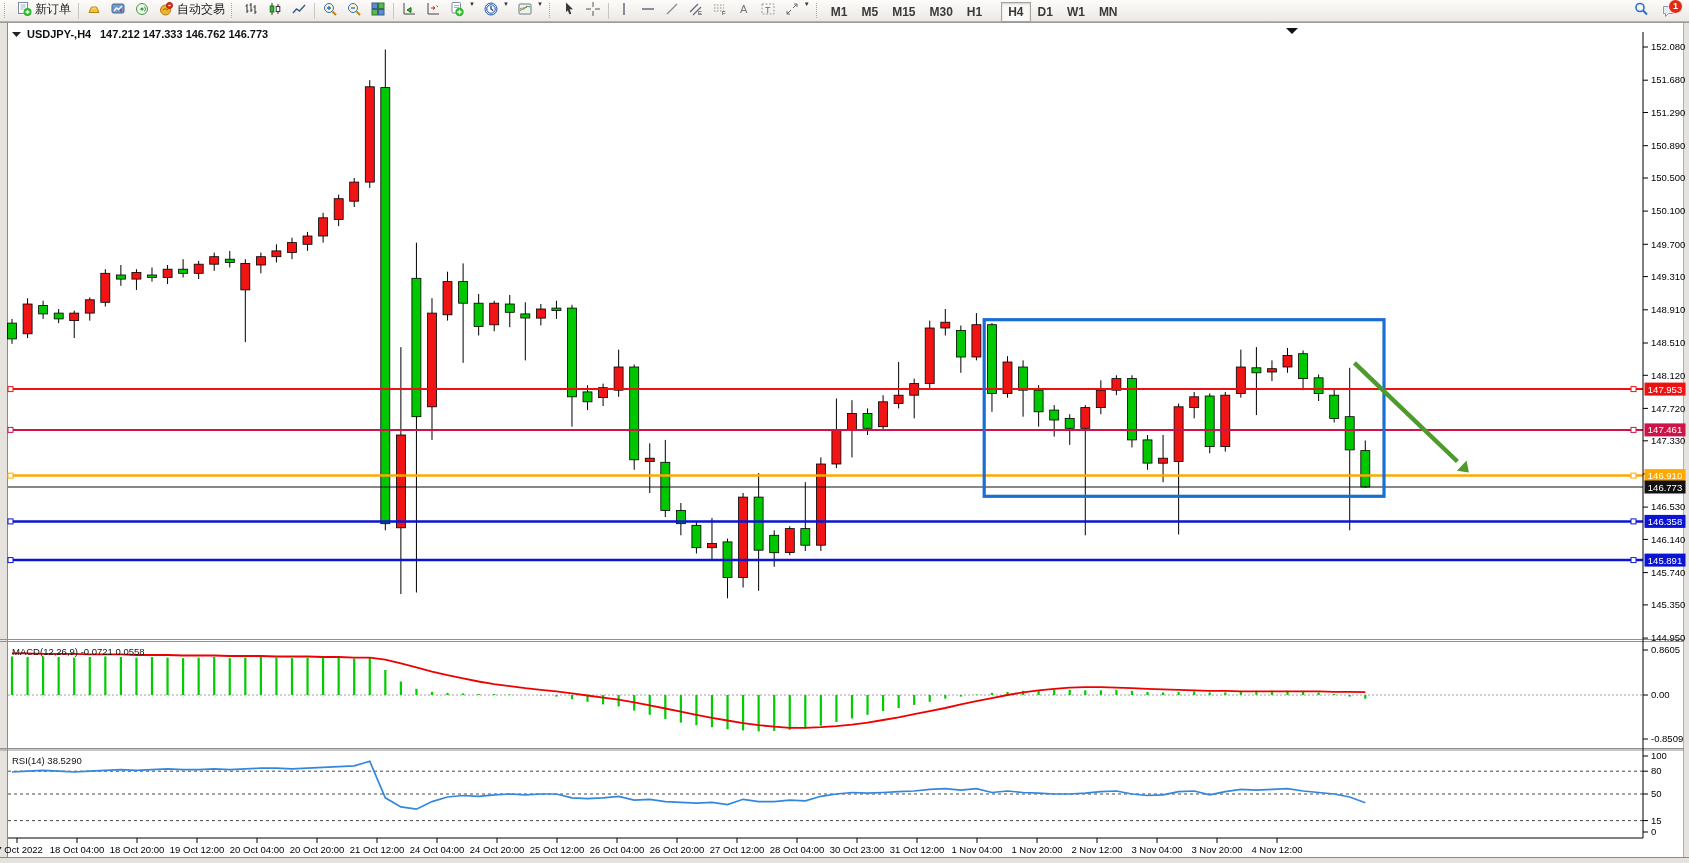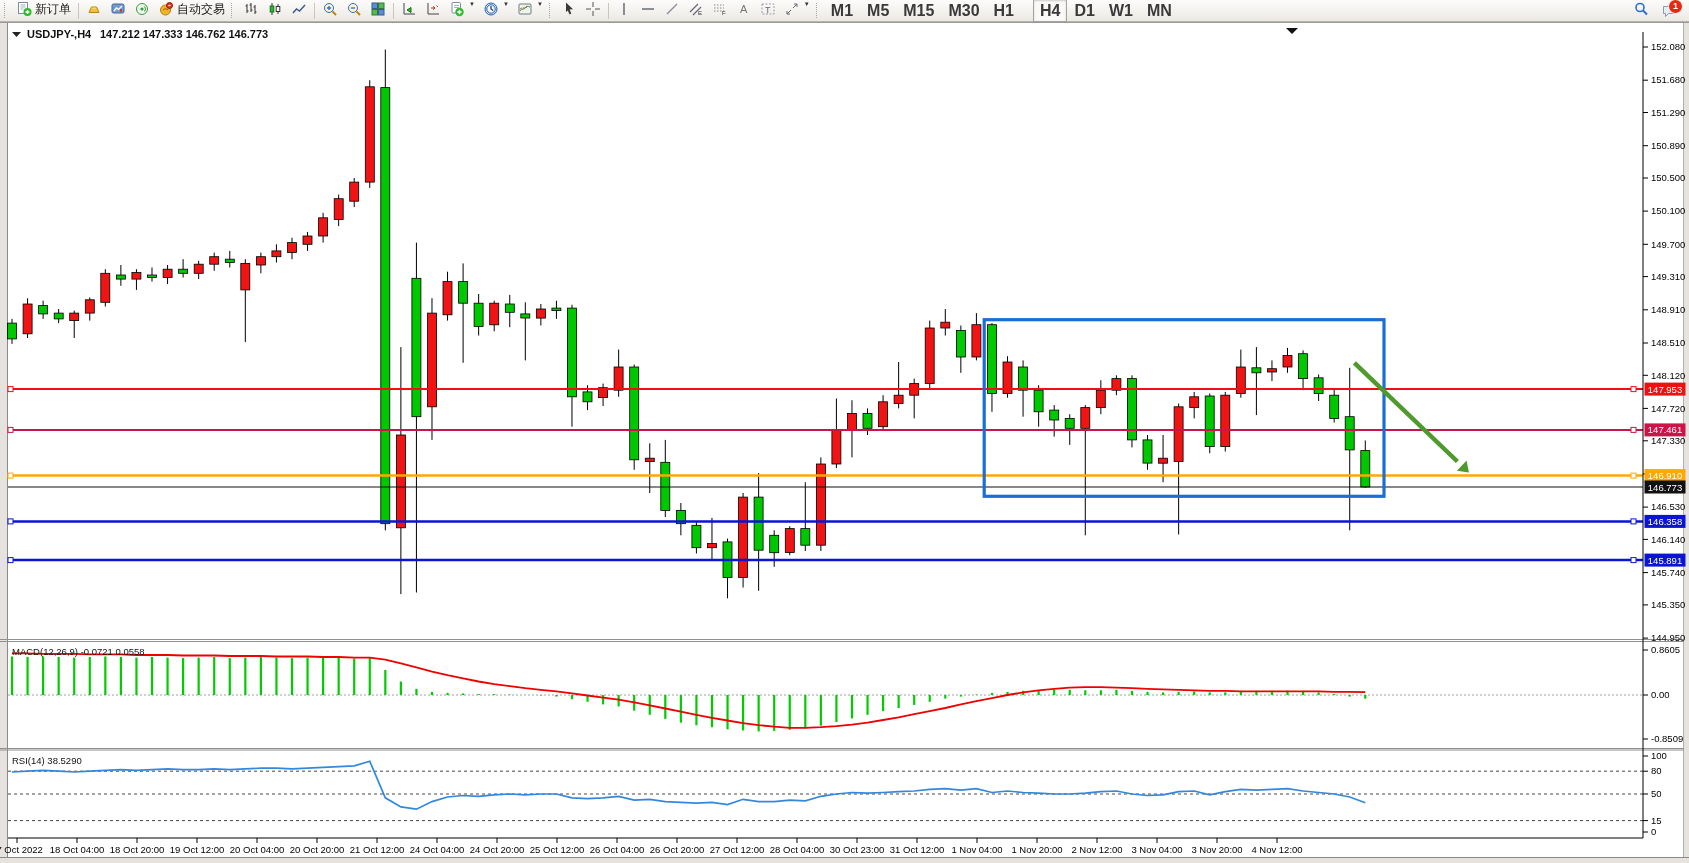--- a/index.html
+++ b/index.html
@@ -4,21 +4,21 @@
 <style>
   html,body{margin:0;padding:0;width:1689px;height:863px;overflow:hidden;background:#fff;
     font-family:"Liberation Sans",sans-serif;}
   #toolbar{height:22px;display:flex;align-items:center;background:linear-gradient(#fdfcfb,#ece9e4);
     border-bottom:1px solid #b6b3ae;padding:0 2px;box-sizing:border-box;position:relative;z-index:5;}
   .grip{width:4px;height:15px;border-left:1px dotted #a8a5a0;margin:0 3px 0 2px;}
   .sep{width:1px;height:16px;background:#c9c6c1;margin:0 3px;}
   .btn{display:flex;align-items:flex-start;gap:3px;height:20px;padding:0 3px;font-size:12px;color:#1a1a1a;cursor:default;border:1px solid transparent;border-radius:2px;}
   .icon16{width:16px;height:16px;display:block;flex:0 0 auto;}
   .caret{font-size:6px;color:#333;margin-left:1px;}
-  .tf{font-size:16px;font-weight:bold;color:#3a3a3a;padding:2px 6px;cursor:default;border:1px solid transparent;}
+  .tf{font-size:12px;font-weight:bold;color:#3a3a3a;padding:2px 6px;cursor:default;border:1px solid transparent;}
   .tf.active{background:#faf9f7;border:1px solid #a6a39e;box-shadow:inset 0 1px 2px rgba(0,0,0,.18);margin-left:12px;}
   #tbright{margin-left:auto;display:flex;align-items:center;gap:8px;padding-right:10px;}
   #chatwrap{position:relative;}
   #badge{position:absolute;top:-4px;right:-6px;background:#e22b12;color:#fff;font-size:9px;font-weight:bold;
     border-radius:50%;width:13px;height:13px;line-height:13px;text-align:center;border:1px solid #fff;}
   #chartwrap{position:relative;width:1689px;height:841px;background:#fff;}
   svg text{font-family:"Liberation Sans",sans-serif;}
 </style>
 </head>
 <body>

